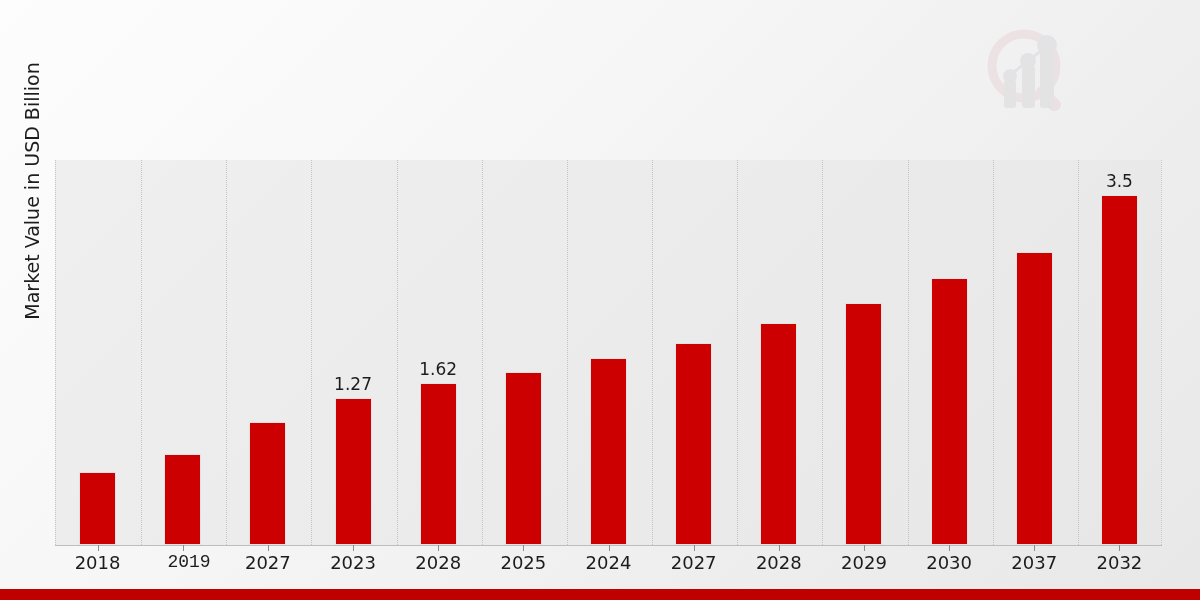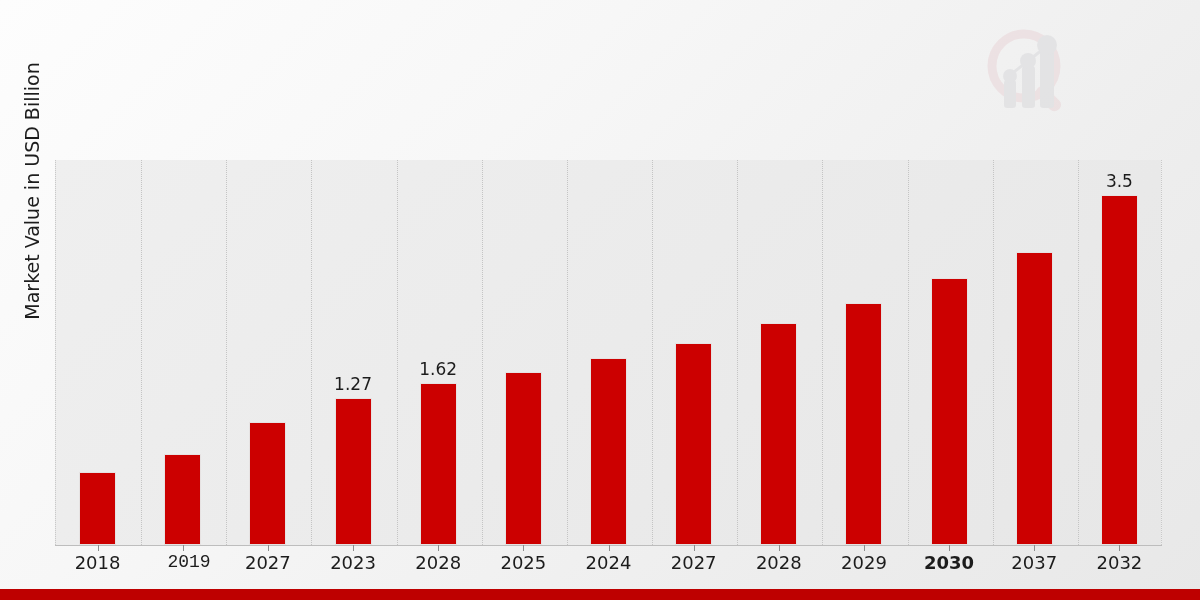--- a/index.html
+++ b/index.html
@@ -196,18 +196,18 @@
     <div class="xtick-label" style="left: 483.346px; width: 80px;">2025</div>
     <div class="tick" style="left: 609px;"></div>
     <div class="xtick-label" style="left: 568.5px; width: 80px;">2024</div>
     <div class="tick" style="left: 694px;"></div>
     <div class="xtick-label" style="left: 653.654px; width: 80px;">2027</div>
     <div class="tick" style="left: 779px;"></div>
     <div class="xtick-label" style="left: 738.808px; width: 80px;">2028</div>
     <div class="tick" style="left: 864px;"></div>
     <div class="xtick-label" style="left: 823.962px; width: 80px;">2029</div>
     <div class="tick" style="left: 949px;"></div>
-    <div class="xtick-label" style="left: 909.115px; width: 80px; font-weight: bold;">2030</div>
+    <div class="xtick-label" style="left: 909.115px; width: 80px;">2030</div>
     <div class="tick" style="left: 1034px;"></div>
     <div class="xtick-label" style="left: 994.269px; width: 80px;">2037</div>
     <div class="tick" style="left: 1119px;"></div>
     <div class="xtick-label" style="left: 1079.42px; width: 80px;">2032</div>
   </div>
 
 </body></html>

